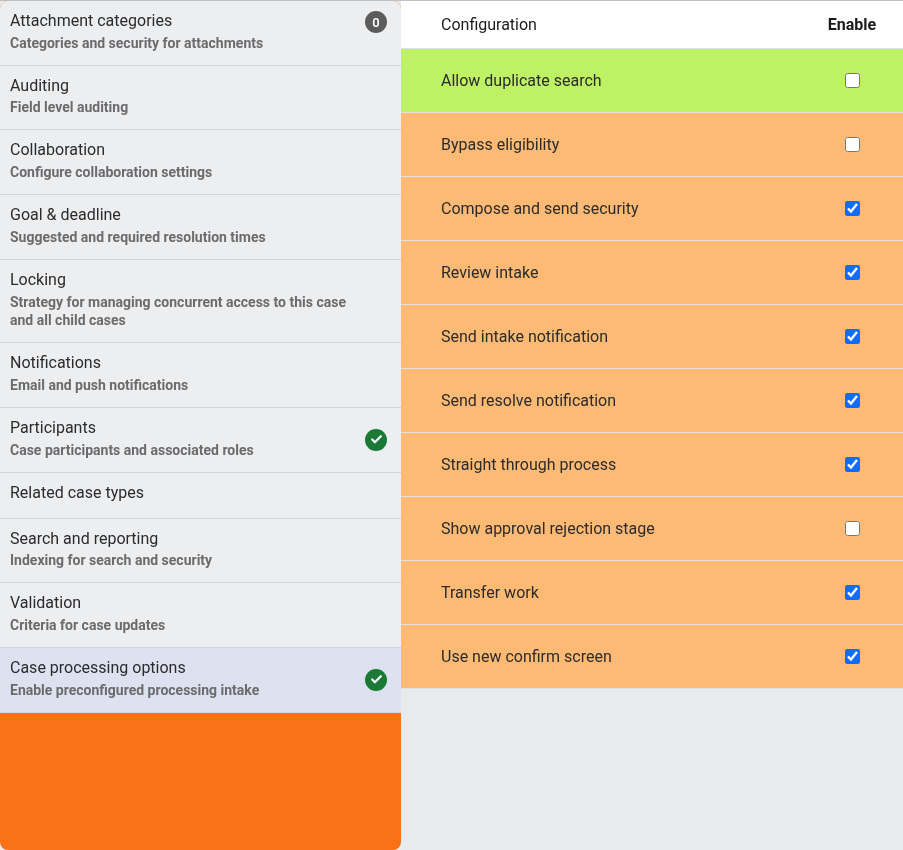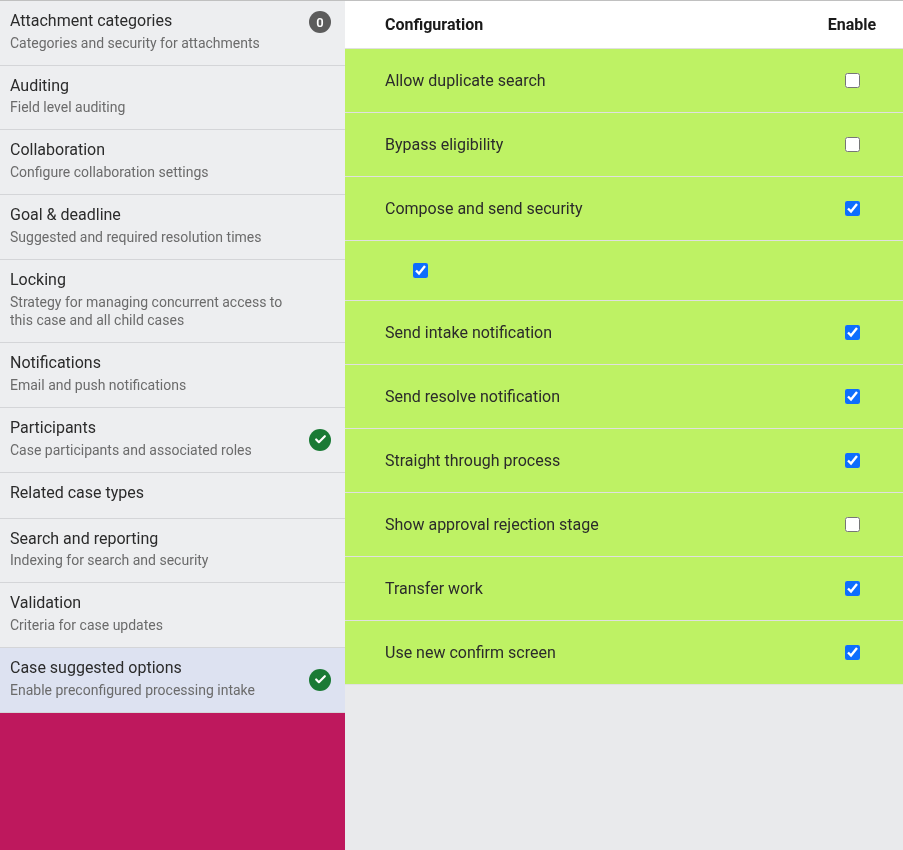--- a/index.html
+++ b/index.html
@@ -16,24 +16,25 @@
       height: 850px;
       overflow: hidden;
     }
     .container {
       display: flex;
       width: 100%;
       height: 100%;
       border-top: 1px solid #c0c0c0;
     }
     .sidebar {
-      width: 345px;
-      background: #be185d;
+      width: 401px;
+      background: #f97316;
       overflow-y: auto;
       flex-shrink: 0;
+      border-radius: 8px;
     }
     .sidebar-item {
       padding: 10px 14px 12px 10px;
       border-bottom: 1px solid #d4d5d8;
       cursor: pointer;
       position: relative;
       background: #edeef0;
     }
     .sidebar-item.selected {
       background: #dde2f1;
@@ -42,20 +43,21 @@
       font-size: 16px;
       color: #2b2b2b;
       margin-bottom: 2px;
       line-height: 1.3;
     }
     .sidebar-item-desc {
       font-size: 14px;
       color: #6b6b6b;
       line-height: 1.35;
       padding-right: 30px;
+      font-weight: bold;
     }
     .badge-zero {
       position: absolute;
       top: 10px;
       right: 14px;
       background: #5c5c5c;
       color: #fff;
       width: 22px;
       height: 22px;
       border-radius: 50%;
@@ -93,36 +95,36 @@
     }
     .config-header {
       display: flex;
       align-items: center;
       padding: 14px 16px 14px 40px;
       border-bottom: 1px solid #e0e0e0;
     }
     .config-header-title {
       flex: 1;
       font-size: 16px;
-      font-weight: 700;
+      font-weight: 400;
       color: #1a1a1a;
     }
     .config-header-enable {
       font-size: 16px;
       font-weight: 700;
       color: #1a1a1a;
       width: 70px;
       text-align: center;
     }
     .config-row {
       display: flex;
       align-items: center;
       padding: 22px 16px 22px 40px;
       border-bottom: 1px solid #e0e0e0;
-      background: #bef264;
+      background: #fdba74;
     }
     .config-row.highlighted {
       background: #bef264;
     }
     .config-label {
       flex: 1;
       font-size: 16px;
       color: #2b2b2b;
     }
     .config-check {
@@ -181,21 +183,21 @@
       </div>
       <div class="sidebar-item">
         <div class="sidebar-item-title">Search and reporting</div>
         <div class="sidebar-item-desc">Indexing for search and security</div>
       </div>
       <div class="sidebar-item">
         <div class="sidebar-item-title">Validation</div>
         <div class="sidebar-item-desc">Criteria for case updates</div>
       </div>
       <div class="sidebar-item selected">
-        <div class="sidebar-item-title">Case suggested options</div>
+        <div class="sidebar-item-title">Case processing options</div>
         <div class="sidebar-item-desc">Enable preconfigured processing intake</div>
         <div class="check-icon">
           <svg viewBox="0 0 24 24" fill="none" stroke="#fff" stroke-width="4" stroke-linecap="round" stroke-linejoin="round">
             <polyline points="20 6 9 17 4 12"></polyline>
           </svg>
         </div>
       </div>
     </div>
   <div class="main">
     <div class="config-panel">
@@ -216,20 +218,21 @@
               <input type="checkbox" style="">
             </div>
           </div>
           <div class="config-row">
             <div class="config-label">Compose and send security</div>
             <div class="config-check">
               <input type="checkbox" checked="" style="">
             </div>
           </div>
           <div class="config-row">
+            <div class="config-label">Review intake</div>
             <div class="config-check">
               <input type="checkbox" checked="" style="">
             </div>
           </div>
           <div class="config-row">
             <div class="config-label">Send intake notification</div>
             <div class="config-check">
               <input type="checkbox" checked="" style="">
             </div>
           </div>

